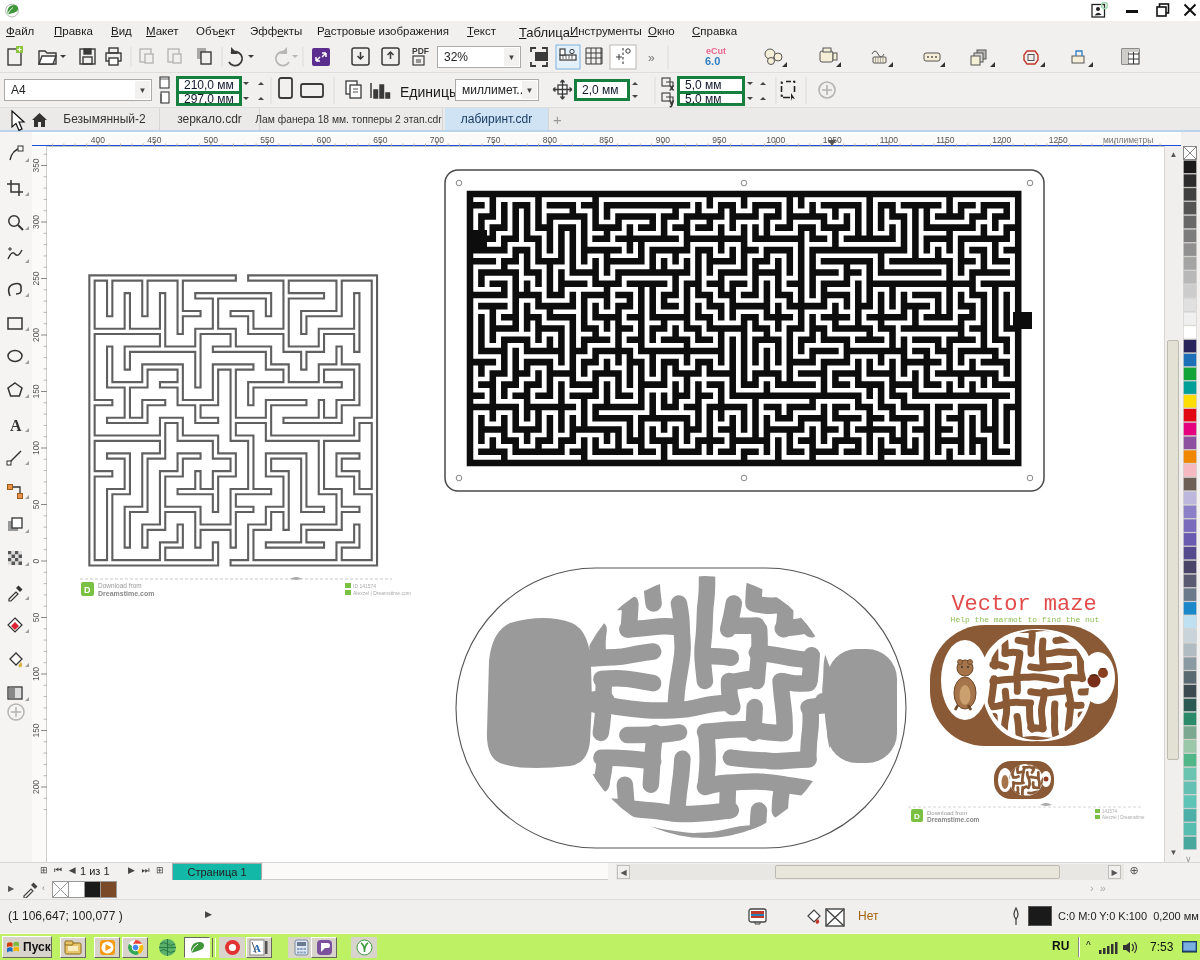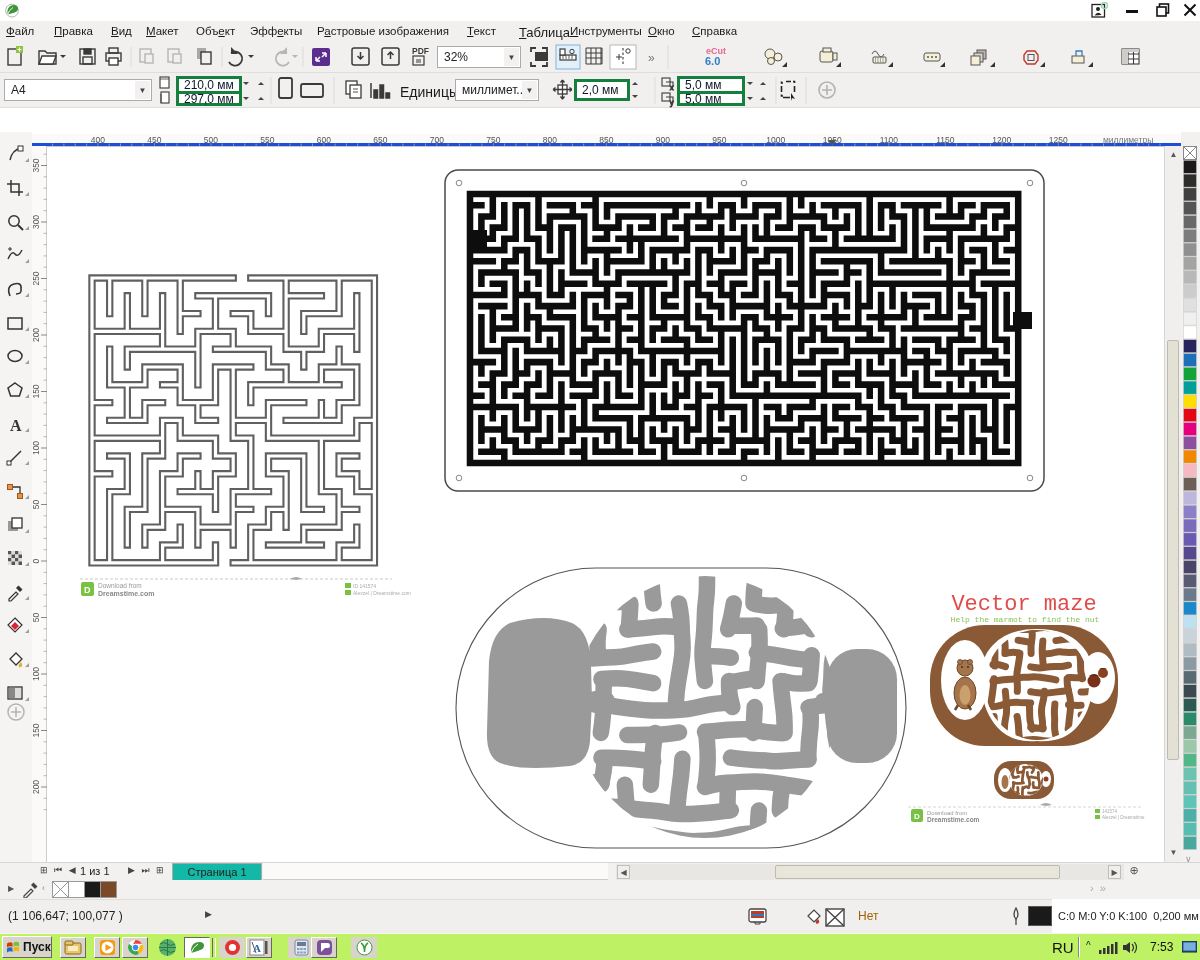--- a/index.html
+++ b/index.html
@@ -243,21 +243,34 @@
         <line x1="806" y1="4" x2="806" y2="31" stroke="#dddbd9"></line>
         <g stroke="#b5b3b1" stroke-width="1.6" fill="none">
           <circle cx="827" cy="17" r="8"></circle>
           <path d="M827 12v10M822 17h10"></path>
         </g>
       </svg>
       <div class="spinbox" style="left:574px;top:6px;width:56px;height:22px">2,0 мм</div>
       <div class="spinbox" style="left:677px;top:3px;width:68px;height:15px;border-bottom:none">5,0 мм</div>
       <div class="spinbox" style="left:677px;top:18px;width:68px;height:15px">5,0 мм</div>
     </div>
-    <div class="abs" style="left:0;top:134px;width:1200px;height:12px;background:#fbfaf9;border-bottom:3px solid #1d4ed8">
+    <div class="abs" style="left:0;top:108px;width:1200px;height:24px;background:#eceae8;border-bottom:2px solid #bcd4ea">
+      <svg class="abs" style="left:8px;top:1px" width="22" height="24" viewBox="0 0 22 24">
+        <path d="M4 2l12 11-5 0 3 7-3 1.4-3-7-4 3.6z" fill="#fff" stroke="#111" stroke-width="1.2"></path>
+      </svg>
+      <svg class="abs" style="left:31px;top:4px" width="17" height="16" viewBox="0 0 17 16">
+        <path d="M8.5 1L16 8h-2v7h-4v-5H7v5H3V8H1z" fill="#333"></path>
+      </svg>
+      <div class="abs" style="left:50px;top:0;width:110px;height:22px;background:transparent;border-right:1px solid #d8d6d4;display:flex;align-items:center;justify-content:center;font-size:12px;color:#333;white-space:nowrap;overflow:hidden">Безымянный-2</div>
+      <div class="abs" style="left:160px;top:0;width:100px;height:22px;background:transparent;border-right:1px solid #d8d6d4;display:flex;align-items:center;justify-content:center;font-size:12px;color:#333;white-space:nowrap;overflow:hidden">зеркало.cdr</div>
+      <div class="abs" style="left:255px;top:0;width:188px;height:22px;background:transparent;border-right:1px solid #d8d6d4;display:flex;align-items:center;justify-content:center;font-size:10.3px;color:#333;white-space:nowrap;overflow:hidden">Лам фанера 18 мм. топперы 2 этап.cdr</div>
+      <div class="abs" style="left:445px;top:0;width:104px;height:22px;background:#cfe3f5;border-right:1px solid #d8d6d4;display:flex;align-items:center;justify-content:center;font-size:12px;color:#1a3c64;white-space:nowrap;overflow:hidden">лабиринт.cdr</div>
+      <div class="abs" style="left:553px;top:3px;font-size:15px;color:#999">+</div>
+    </div>
+    <div class="abs" style="left:0;top:134px;width:1200px;height:12px;background:#fbfaf9;border-bottom:1px solid #1d4ed8">
       <svg class="abs" style="left:0;top:0" width="1200" height="12" viewBox="0 0 1200 12">
         <line x1="52.6" y1="9.5" x2="52.6" y2="12" stroke="#aaa" stroke-width="0.8"></line>
         <line x1="63.9" y1="9.5" x2="63.9" y2="12" stroke="#aaa" stroke-width="0.8"></line>
         <line x1="75.2" y1="9.5" x2="75.2" y2="12" stroke="#aaa" stroke-width="0.8"></line>
         <line x1="86.6" y1="9.5" x2="86.6" y2="12" stroke="#aaa" stroke-width="0.8"></line>
         <line x1="97.9" y1="7" x2="97.9" y2="12" stroke="#888" stroke-width="1"></line>
         <text x="97.9" y="9" font-size="8.5" fill="#555" text-anchor="middle" font-family="Liberation Sans">400</text>
         <line x1="109.2" y1="9.5" x2="109.2" y2="12" stroke="#aaa" stroke-width="0.8"></line>
         <line x1="120.5" y1="9.5" x2="120.5" y2="12" stroke="#aaa" stroke-width="0.8"></line>
         <line x1="131.8" y1="9.5" x2="131.8" y2="12" stroke="#aaa" stroke-width="0.8"></line>
@@ -833,21 +846,21 @@
       <div class="abs" style="left:42px;top:3px;font-size:9px;color:#888">‹</div>
       <svg class="abs" style="left:52px;top:1px" width="80" height="17">
         <rect x="0.5" y="0.5" width="16" height="16" fill="#fff" stroke="#999"></rect>
         <path d="M0.5 0.5l16 16M16.5 0.5l-16 16" stroke="#999"></path>
         <rect x="16.5" y="0.5" width="16" height="16" fill="#fff" stroke="#999"></rect>
         <rect x="32.5" y="0.5" width="16" height="16" fill="#1a1a1a" stroke="#999"></rect>
         <rect x="48.5" y="0.5" width="16" height="16" fill="#7a4a28" stroke="#999"></rect>
       </svg>
       <div class="abs" style="left:1090px;top:2px;font-size:11px;color:#aaa">›&nbsp;&nbsp;»</div>
     </div>
-    <div class="abs" style="left:0;top:899px;width:1052px;height:34px;background:#f1efee;border-top:1px solid #e0dedd">
+    <div class="abs" style="left:0;top:899px;width:1200px;height:34px;background:#f1efee;border-top:1px solid #e0dedd">
       <div class="abs" style="left:8px;top:9px;font-size:12px;color:#222">(1 106,647; 100,077 )</div>
       <div class="abs" style="left:205px;top:9px;font-size:9px;color:#444">▶</div>
       <svg class="abs" style="left:748px;top:8px" width="20" height="17" viewBox="0 0 20 17">
         <rect x="1" y="1" width="17" height="13" rx="2" fill="#fff" stroke="#444" stroke-width="1.3"></rect>
         <rect x="3" y="3" width="13" height="7" fill="#c0392b"></rect>
         <rect x="3" y="6" width="13" height="2" fill="#2980b9"></rect>
         <path d="M7 14v2h5v-2" stroke="#444" fill="none"></path>
       </svg>
       <svg class="abs" style="left:806px;top:8px" width="48" height="20" viewBox="0 0 48 20">
         <path d="M2 8l6-6 6 6-6 6z" fill="#fff" stroke="#444" stroke-width="1.2"></path>
@@ -940,21 +953,21 @@
           <rect x="1" y="1" width="15" height="15" rx="4" fill="#7b519d"></rect>
           <path d="M5 4h7q2 0 2 2.5t-2 2.5H9l-4 4z" fill="#fff"></path>
         </svg>
       </div>
       <div class="abs" style="left:351px;top:3px;width:26px;height:21px;background:#d8d4cb;display:flex;align-items:center;justify-content:center">
         <svg width="17" height="17" viewBox="0 0 17 17">
           <circle cx="8.5" cy="8.5" r="7.5" fill="#fff" stroke="#3a9a3a"></circle>
           <path d="M5 4q3.5 2 3.5 9M12 4q-3.5 2-3.5 9" stroke="#3a9a3a" stroke-width="1.5" fill="none"></path>
         </svg>
       </div>
-      <div class="abs" style="left:1052px;top:5px;font-size:15px;font-weight:normal;color:#111">RU</div>
+      <div class="abs" style="left:1052px;top:5px;font-size:12px;font-weight:bold;color:#111">RU</div>
       <div class="abs" style="left:1078px;top:3px;width:2px;height:20px;border-left:1px solid #8a877f;border-right:1px solid #fff"></div>
       <div class="abs" style="left:1086px;top:6px;font-size:10px;color:#222">^</div>
       <svg class="abs" style="left:1098px;top:7px" width="20" height="13" viewBox="0 0 20 13">
         <g fill="#333">
           <rect x="1" y="9" width="2.5" height="4"></rect>
           <rect x="5" y="7" width="2.5" height="6"></rect>
           <rect x="9" y="5" width="2.5" height="8"></rect>
           <rect x="13" y="3" width="2.5" height="10"></rect>
           <rect x="17" y="1" width="2.5" height="12"></rect>
         </g>

